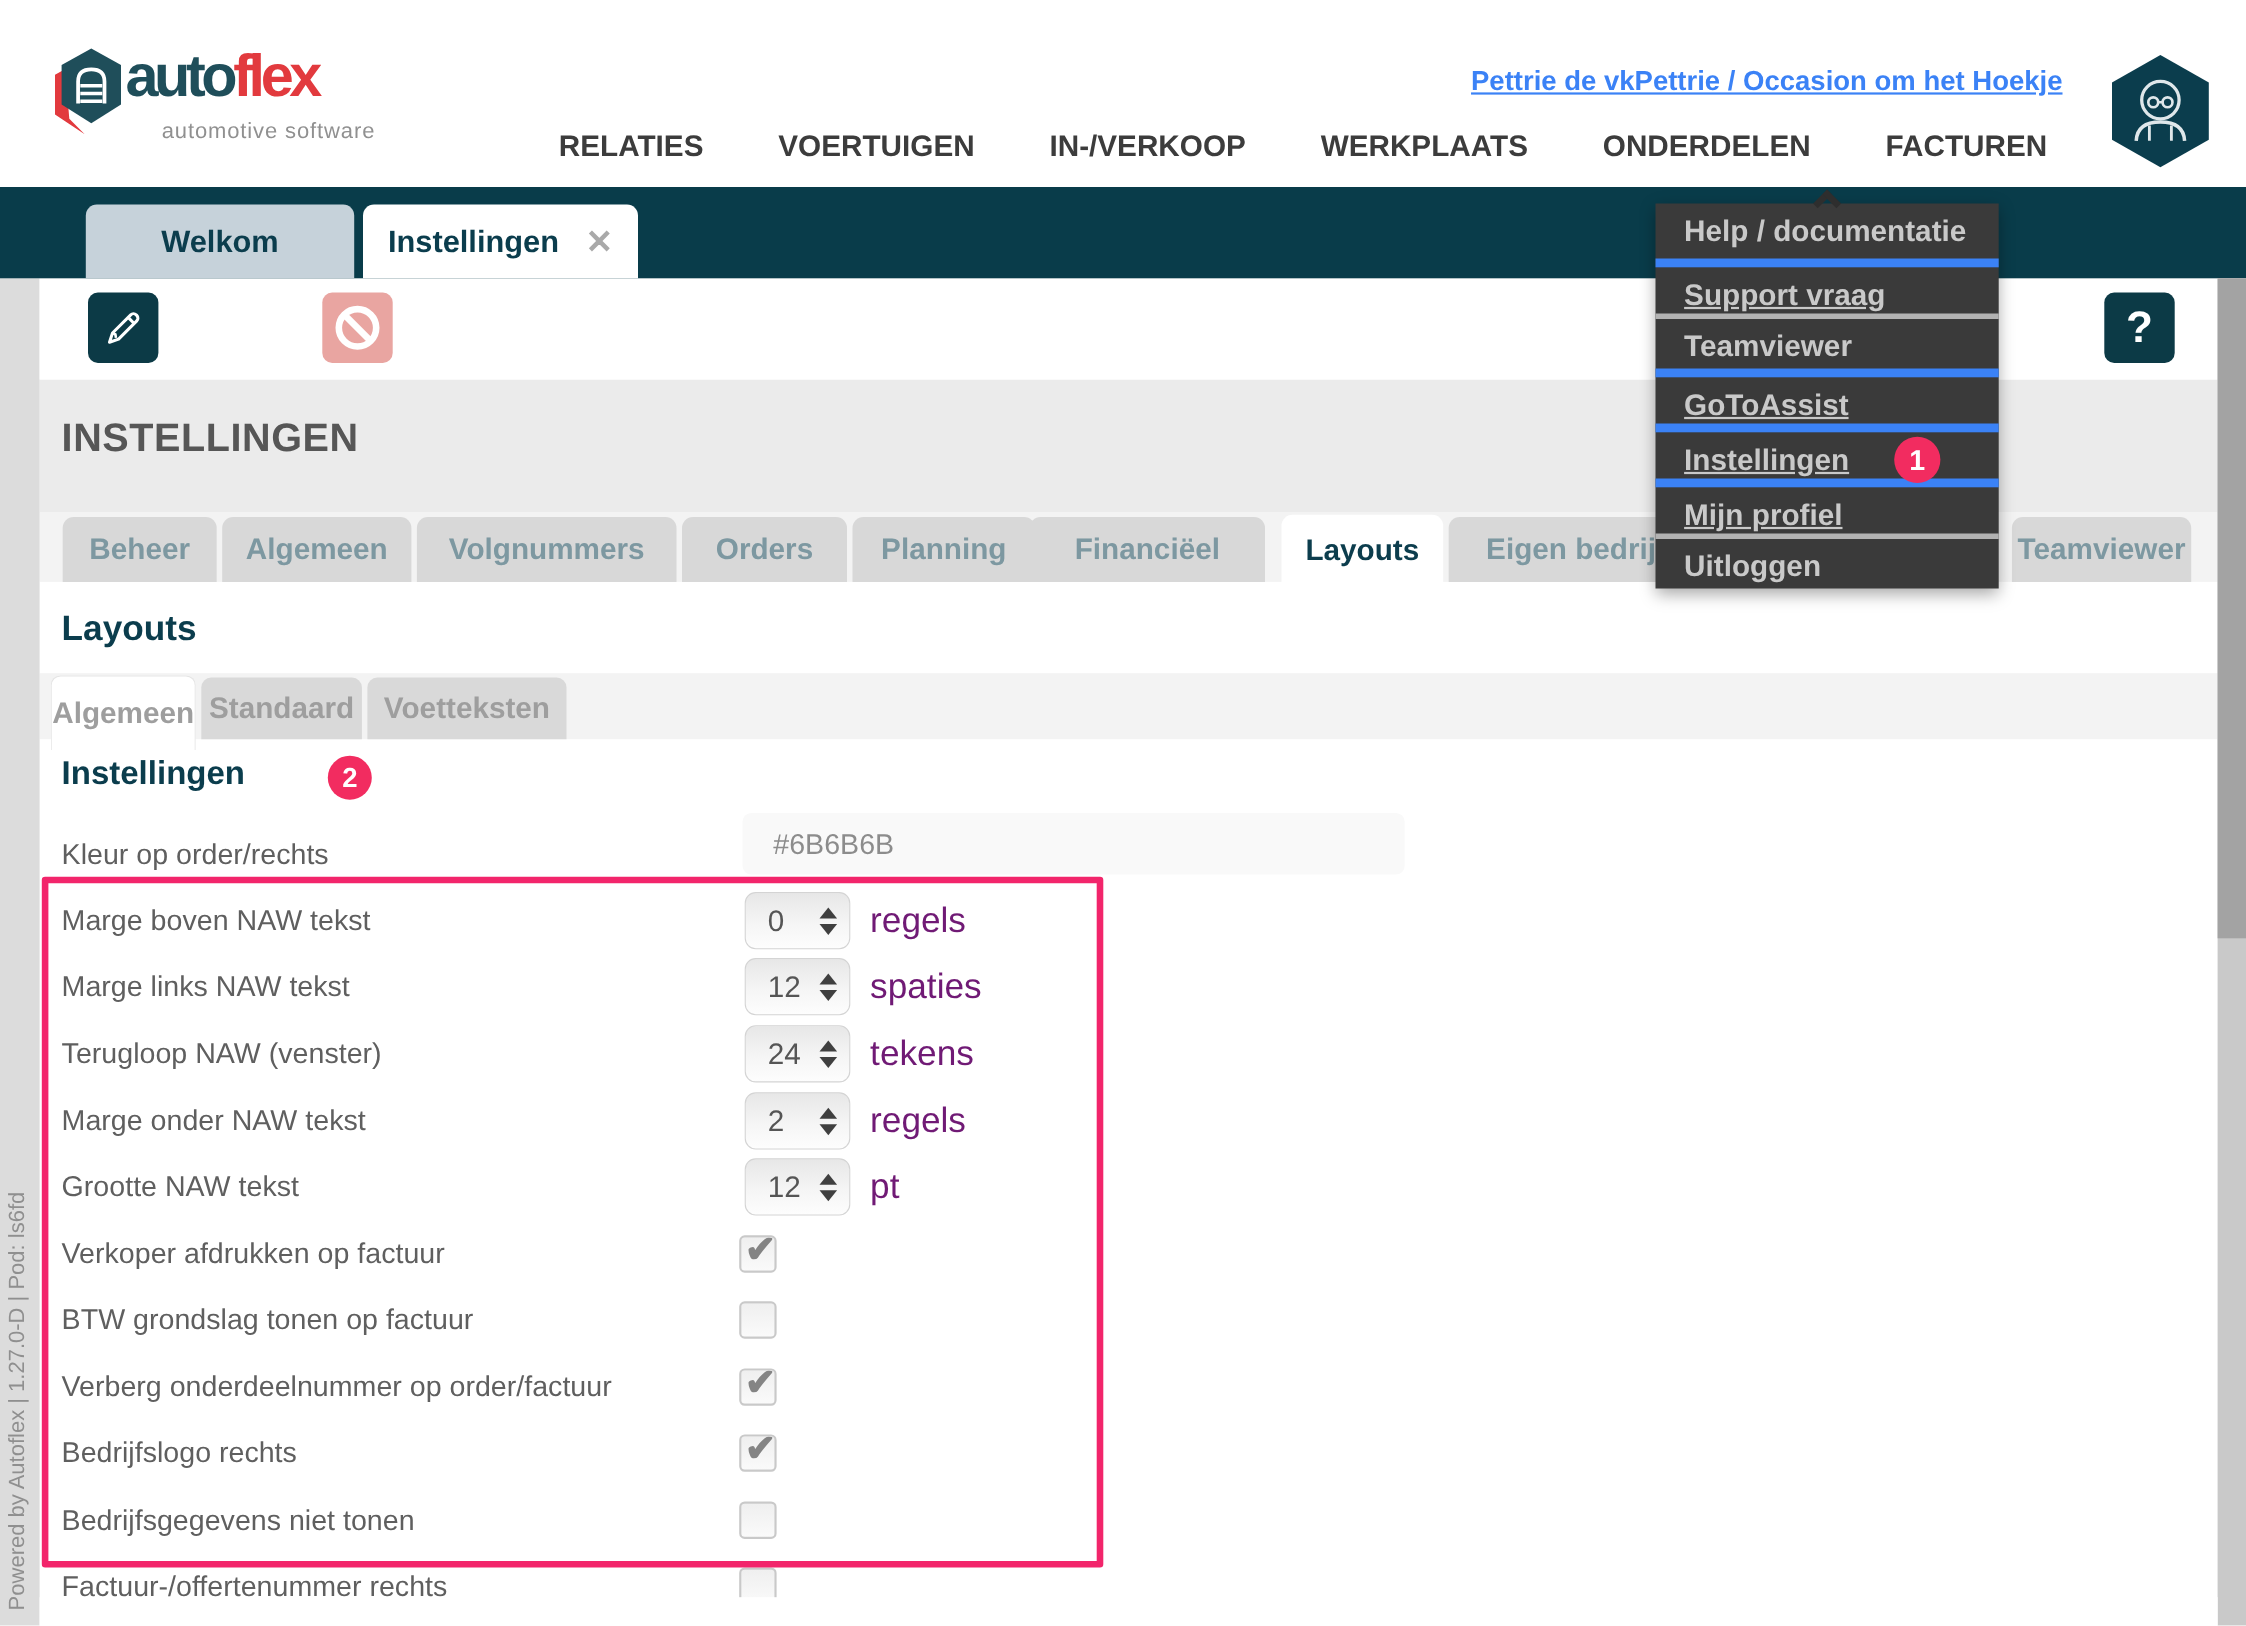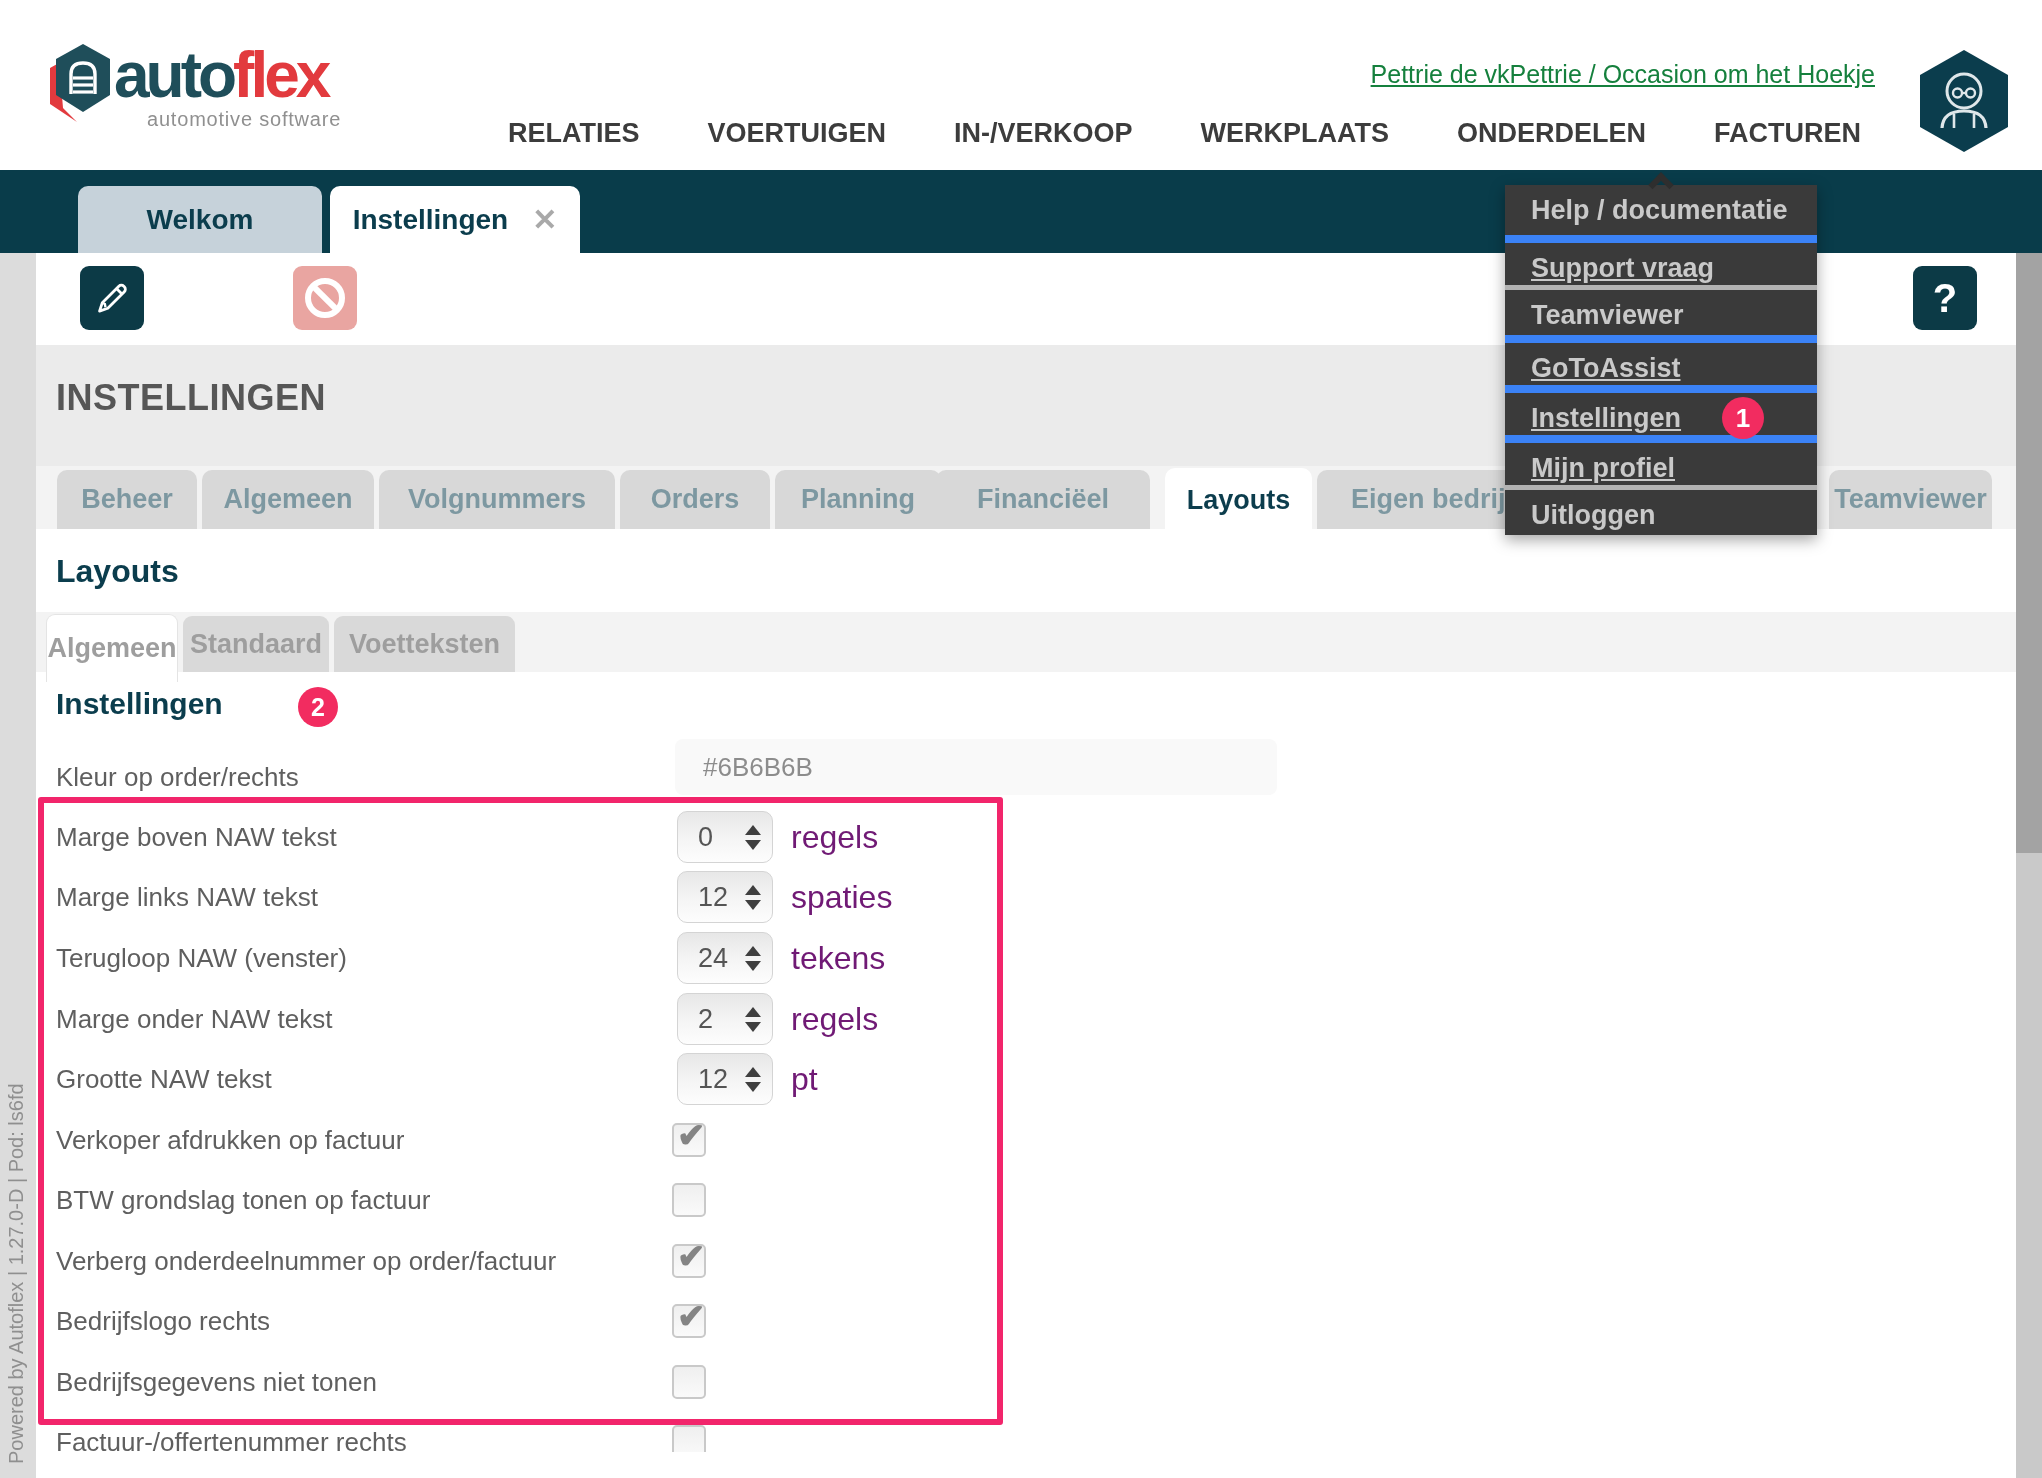--- a/index.html
+++ b/index.html
@@ -4,28 +4,28 @@
 <style>
   * { margin:0; padding:0; box-sizing:border-box; }
   html,body { width:2042px; height:1478px; overflow:hidden; background:#fff;
               font-family:"Liberation Sans", sans-serif; }
   .stage { position:relative; width:2042px; height:1478px; background:#fff; overflow:hidden; }
 
   
   .header { position:absolute; left:0; top:0; width:2042px; height:170px; background:#fff; z-index:5; }
   .logo { position:absolute; left:50px; top:42px; width:400px; height:100px; }
   .logo-icon { position:absolute; left:0; top:0; }
-  .logo-text { position:absolute; left:64px; top:-4px; font-size:64px; font-weight:bold; letter-spacing:-4px; }
+  .logo-text { position:absolute; left:64px; top:-4px; font-size:54px; font-weight:bold; letter-spacing:-4px; }
   .logo-auto { color:#1f4e5a; }
   .logo-flex { color:#e23a3e; }
   .logo-tagline { position:absolute; left:97px; top:66px; font-size:20px; letter-spacing:0.8px; color:#909090; }
   .main-nav { position:absolute; left:508px; top:118px; display:flex; gap:68px; }
   .main-nav .nav-item { font-size:27px; font-weight:bold; color:#3c3c3c; cursor:pointer; white-space:nowrap; }
-  .user-link { position:absolute; right:167px; top:60px; font-size:25px; font-weight:normal;
-               color:#15803d; text-decoration:underline; white-space:nowrap; }
+  .user-link { position:absolute; right:167px; top:60px; font-size:25px; font-weight:bold;
+               color:#3b82f6; text-decoration:underline; white-space:nowrap; }
   .avatar { position:absolute; left:1916px; top:48px; }
 
   
   .tealbar { position:absolute; left:0; top:170px; width:2042px; height:83px; background:#093c4a; z-index:6; }
   .wtab { position:absolute; top:16px; height:67px; border-radius:10px 10px 0 0;
           font-size:28px; font-weight:bold; color:#0b3d4d; display:flex; align-items:center; justify-content:center; }
   .wtab-welkom { left:78px; width:244px; background:#c6d2da; }
   .wtab-instellingen { left:330px; width:250px; background:#ffffff; gap:24px; }
   .wtab-close { color:#a9a9a9; font-size:30px; font-weight:bold; cursor:pointer; }
 

